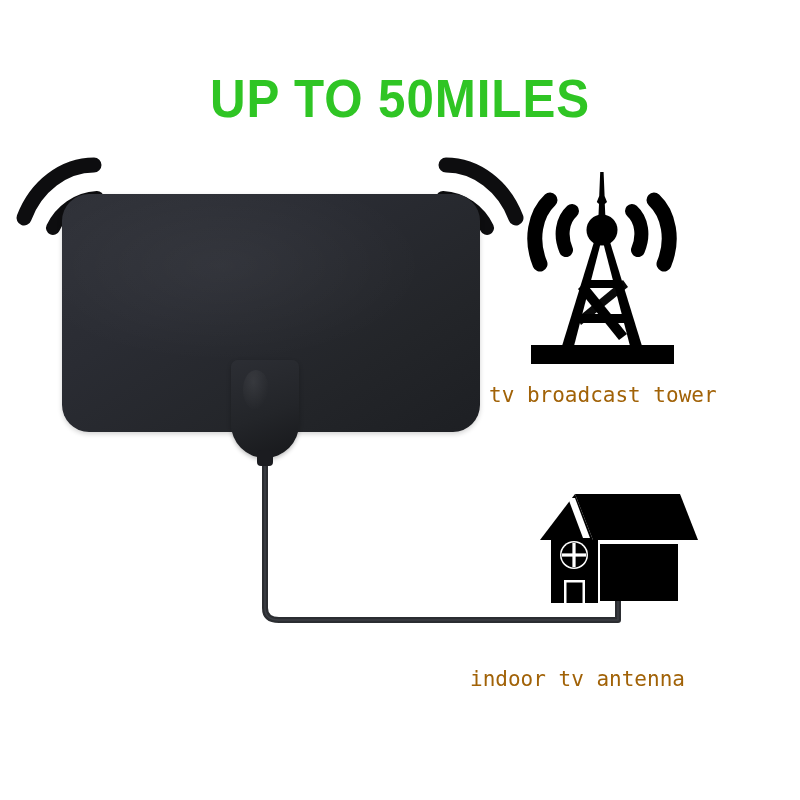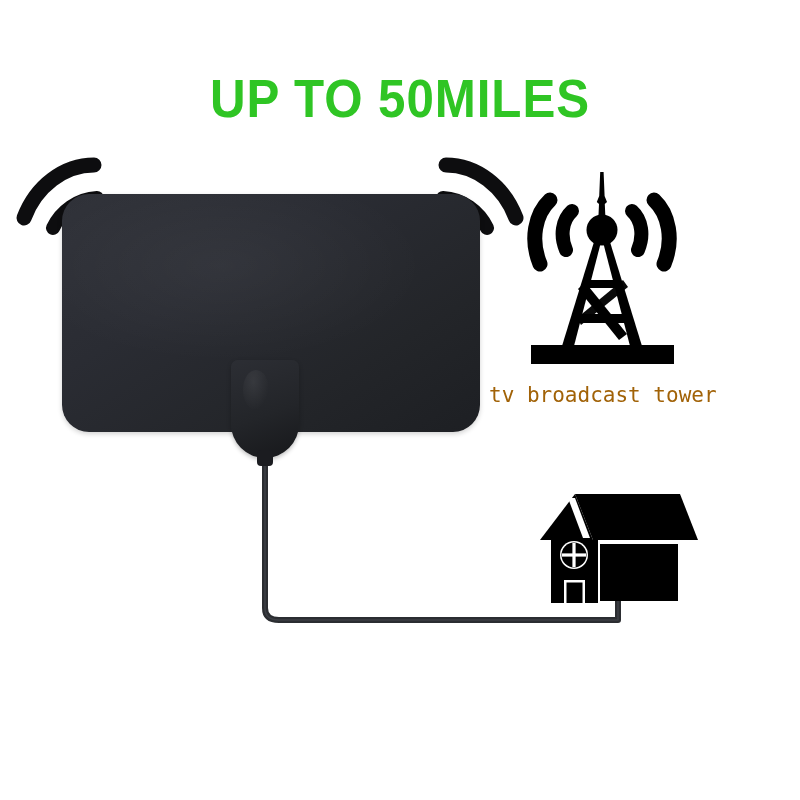--- a/index.html
+++ b/index.html
@@ -188,14 +188,15 @@
       <rect x="52.4" y="55" width="3.2" height="24" fill="#ffffff"></rect>
       <rect x="42" y="65.4" width="24" height="3.2" fill="#ffffff"></rect>
 
       <rect x="44" y="92" width="21" height="23" fill="#ffffff"></rect>
       <rect x="46.5" y="94.5" width="16" height="20.5" fill="#000000"></rect>
     </g>
   </svg>
 
   <div class="caption" id="caption-tower">tv broadcast tower</div>
 
+  <div class="caption" id="caption-antenna">indoor tv antenna</div>
 
 </div>
 
 </body></html>

